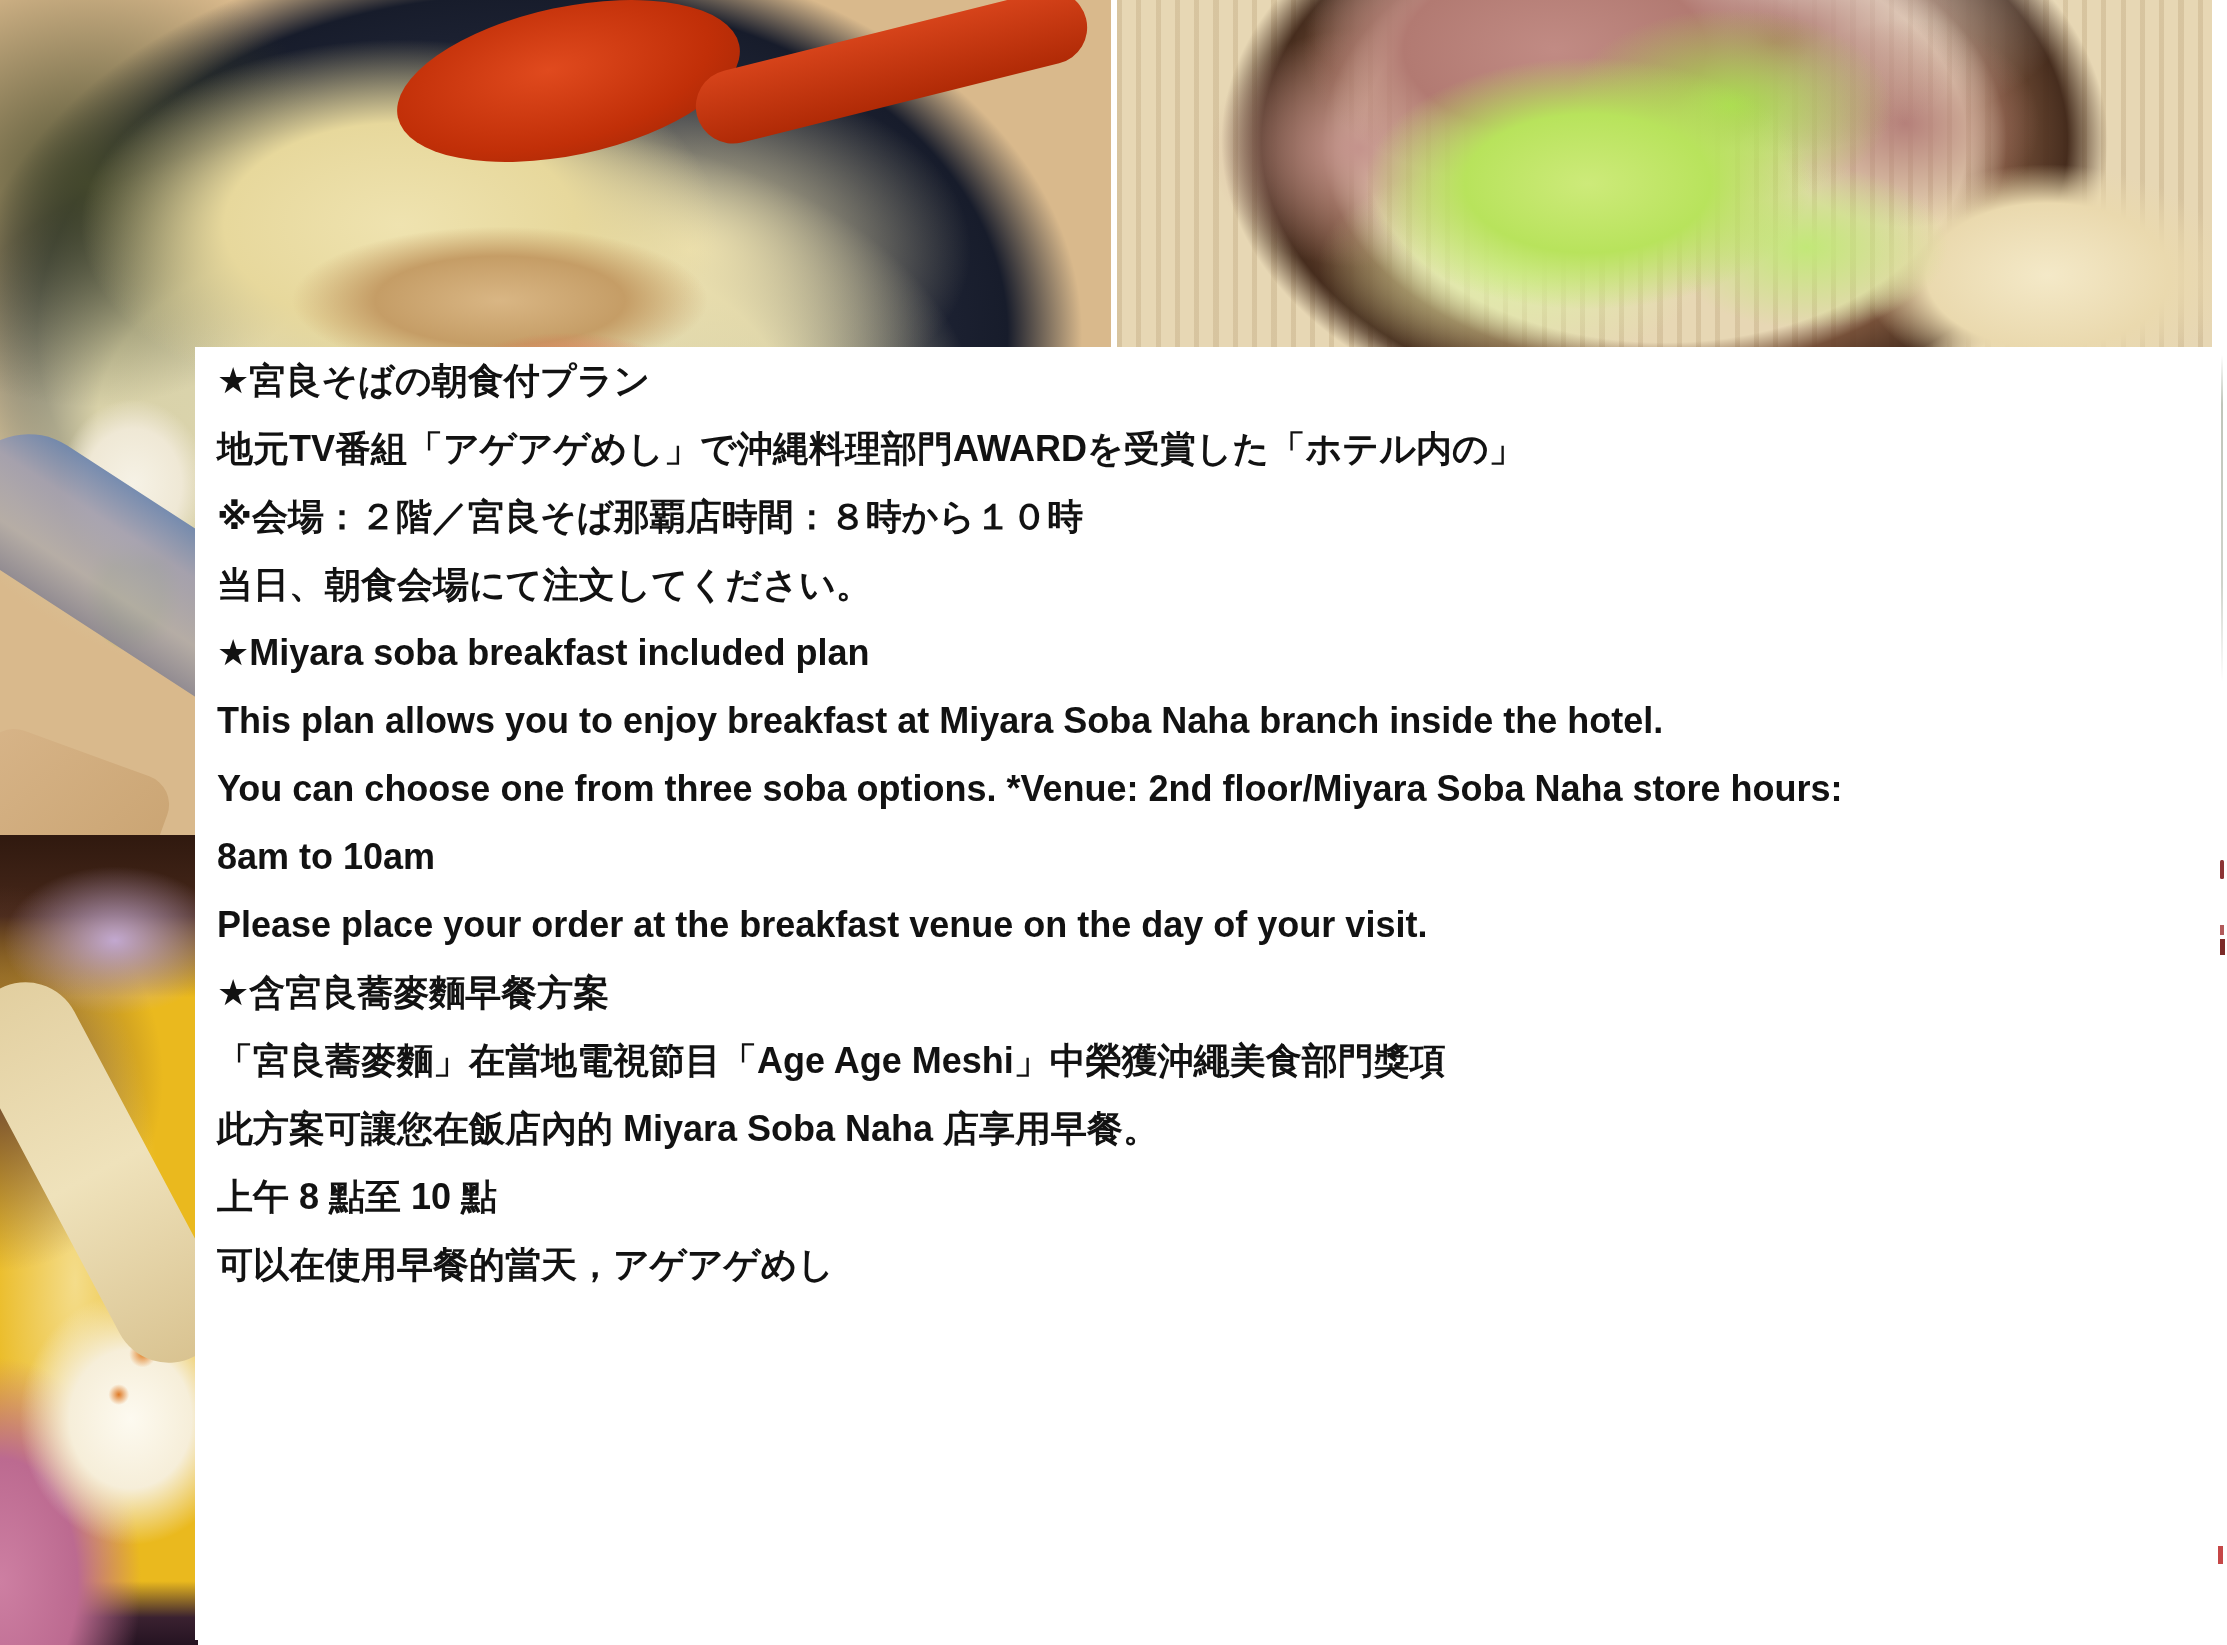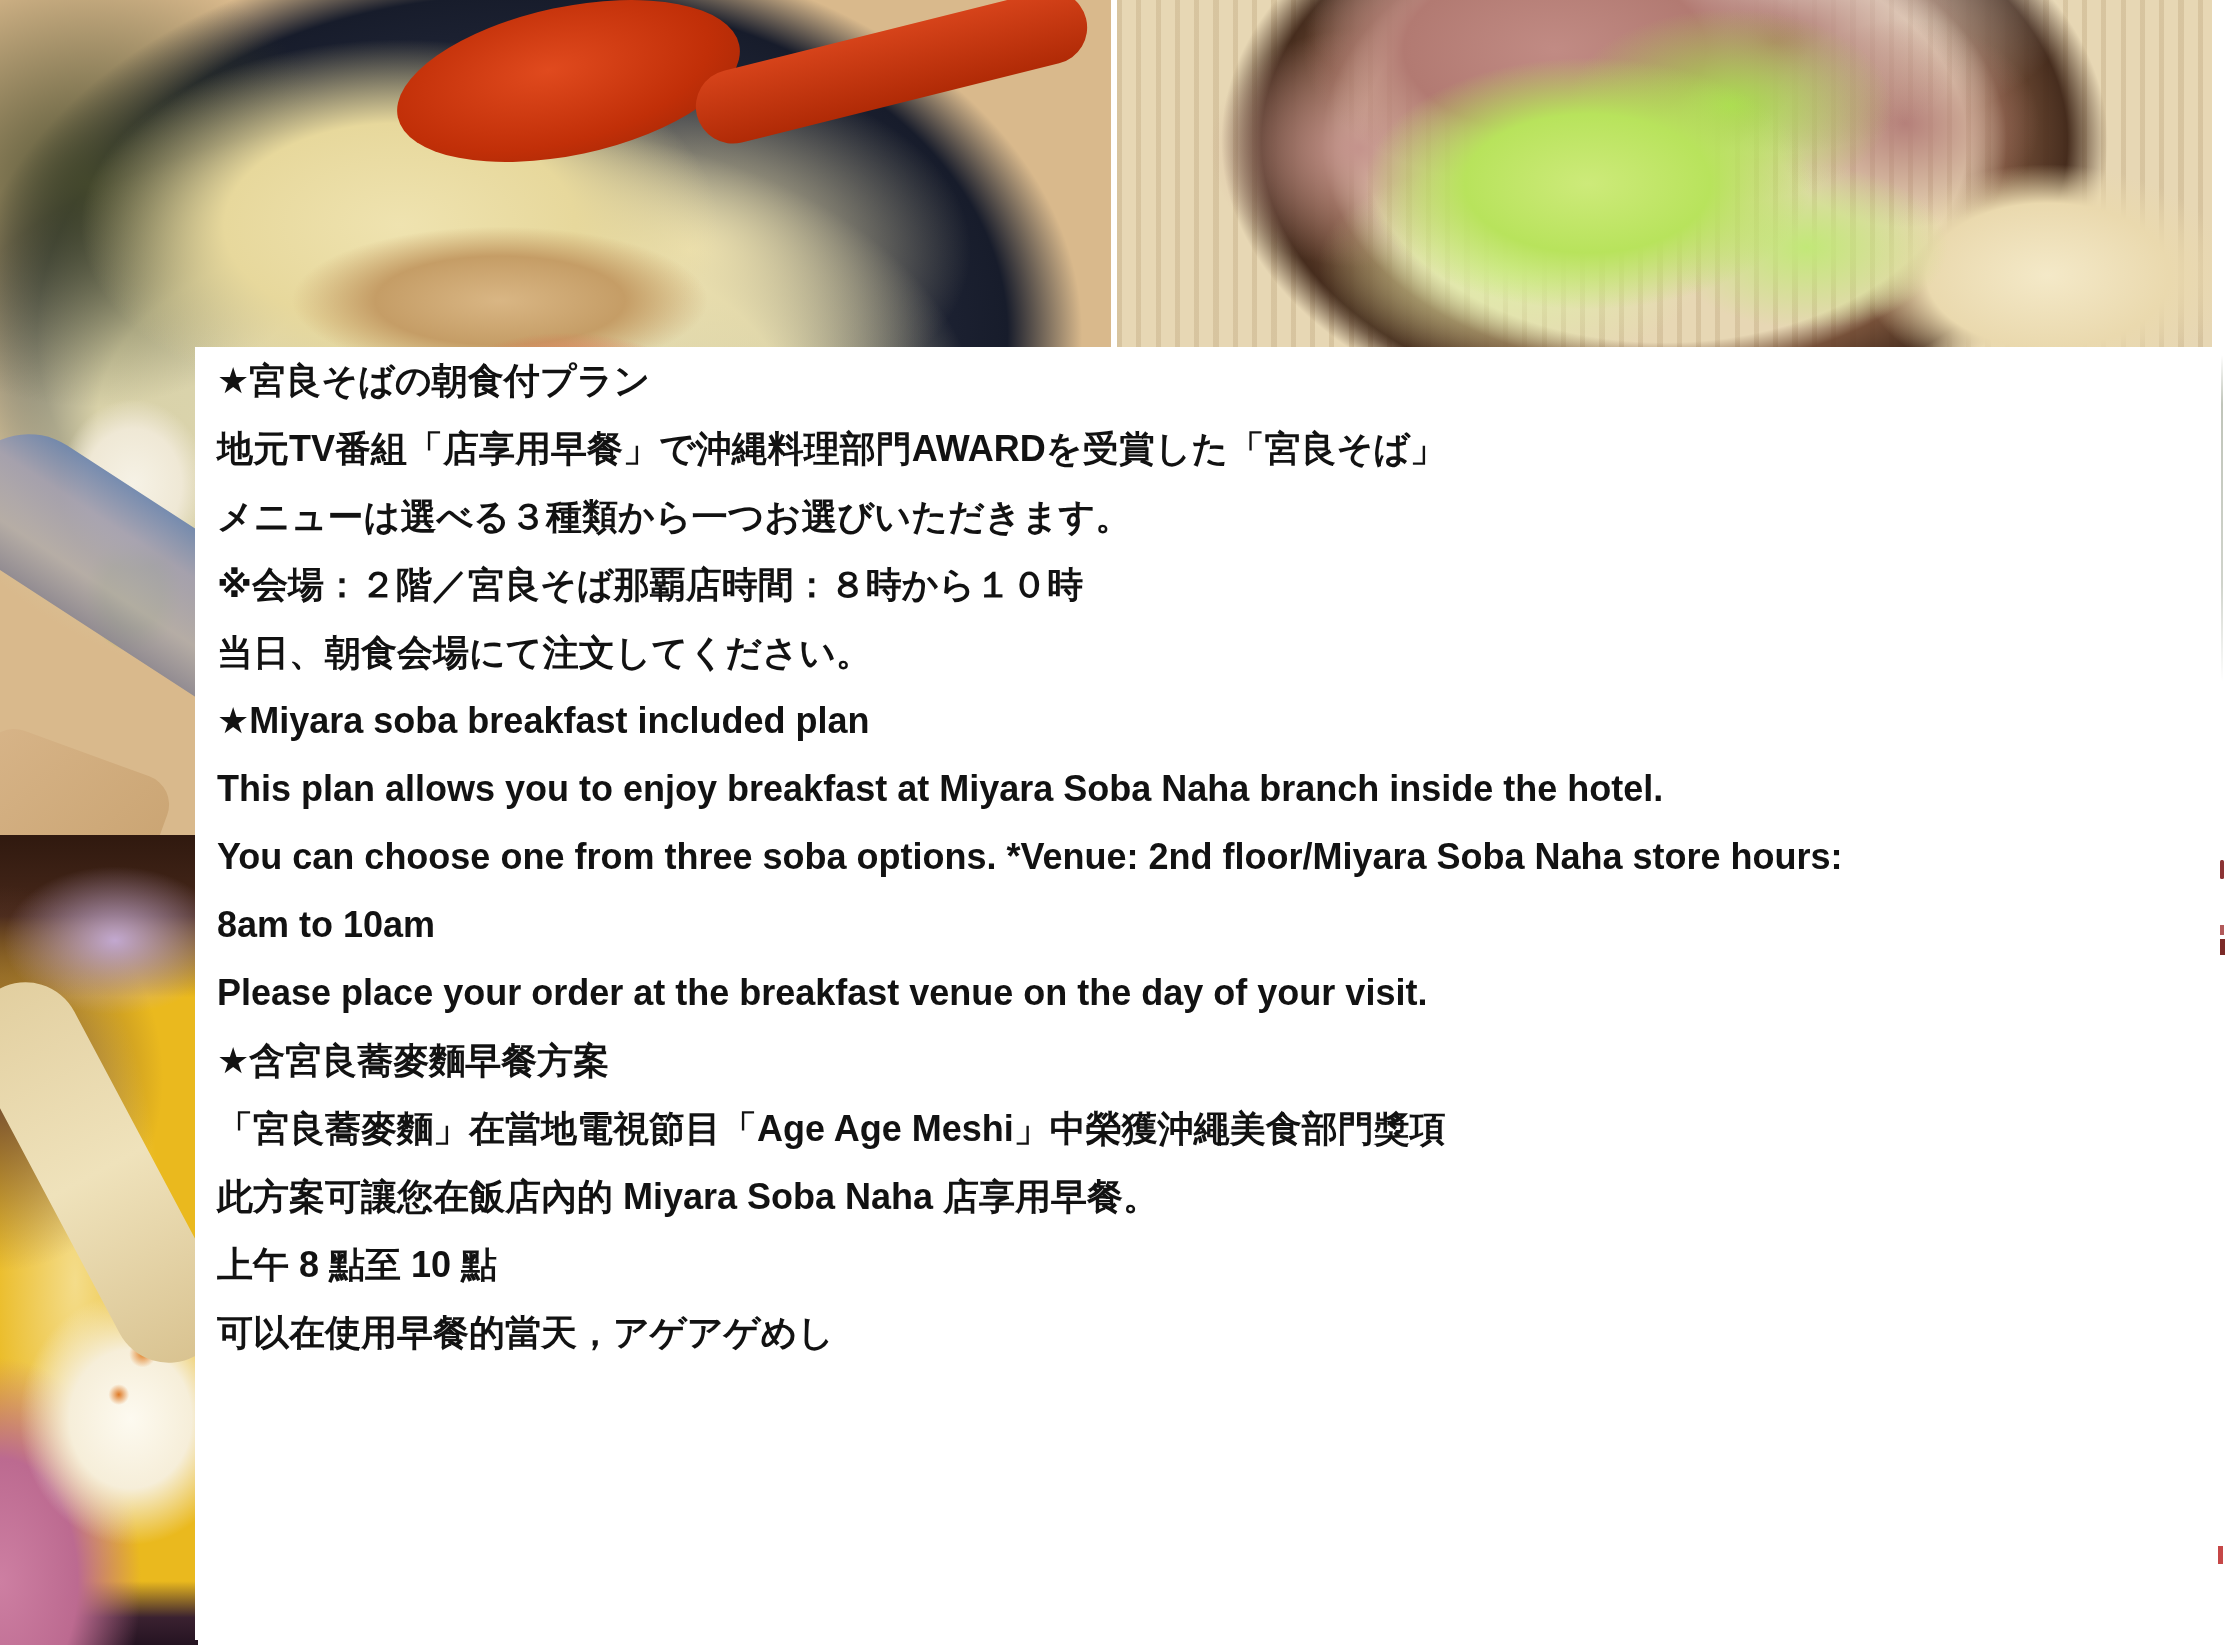--- a/index.html
+++ b/index.html
@@ -90,22 +90,21 @@
 </div>
 
 <div class="abs photo-meat"></div>
 
 <div class="abs photo-bowl">
   <div class="abs bowl-rim"></div>
 </div>
 
 <div class="abs text-box">
   <div class="line" lang="ja">★宮良そばの朝食付プラン</div>
-  <div class="line" lang="ja">地元TV番組「店享用早餐」で沖縄料理部門AWARDを受賞した「宮良そば」</div>
-  <div class="line" lang="ja">メニューは選べる３種類から一つお選びいただきます。</div>
+  <div class="line" lang="ja">地元TV番組「アゲアゲめし」で沖縄料理部門AWARDを受賞した「ホテル内の」</div>
   <div class="line" lang="ja">※会場：２階／宮良そば那覇店時間：８時から１０時</div>
   <div class="line" lang="ja">当日、朝食会場にて注文してください。</div>
   <div class="line" lang="en">★Miyara soba breakfast included plan</div>
   <div class="line" lang="en">This plan allows you to enjoy breakfast at Miyara Soba Naha branch inside the hotel.</div>
   <div class="line" lang="en">You can choose one from three soba options. *Venue: 2nd floor/Miyara Soba Naha store hours:</div>
   <div class="line" lang="en">8am to 10am</div>
   <div class="line" lang="en">Please place your order at the breakfast venue on the day of your visit.</div>
   <div class="line" lang="zh">★含宮良蕎麥麵早餐方案</div>
   <div class="line" lang="zh">「宮良蕎麥麵」在當地電視節目「Age Age Meshi」中榮獲沖繩美食部門獎項</div>
   <div class="line" lang="zh">此方案可讓您在飯店內的 Miyara Soba Naha 店享用早餐。</div>

